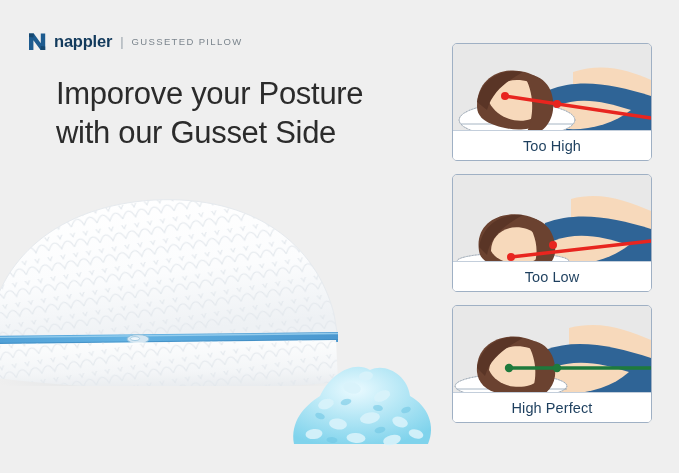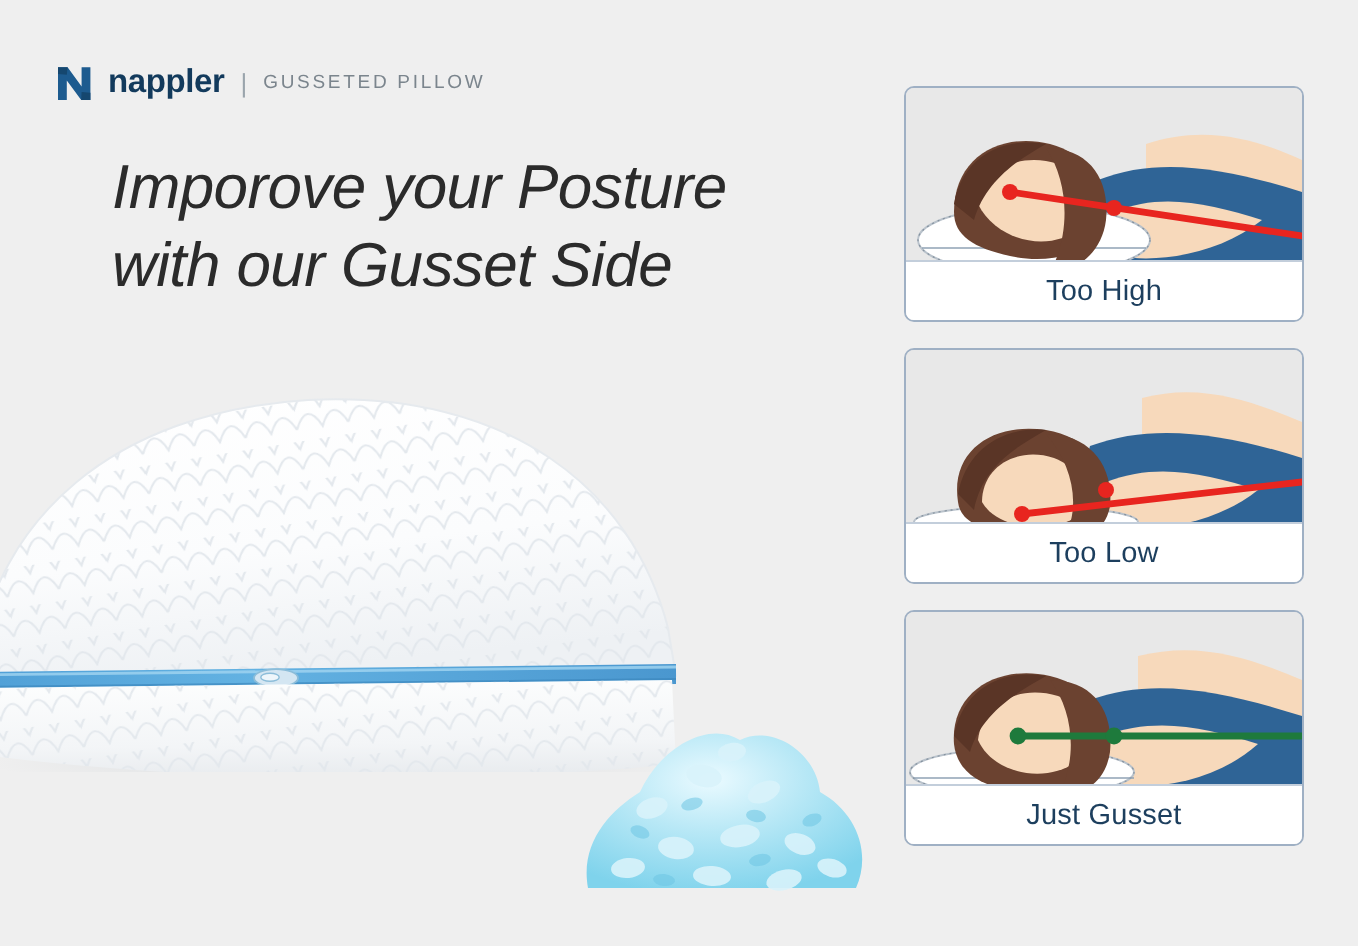--- a/index.html
+++ b/index.html
@@ -17,21 +17,21 @@
   .brand-name{font-size:16.5px;font-weight:bold;color:#123a5c;letter-spacing:-.2px;line-height:1;}
   .brand-div{color:#9aa4ac;font-size:13px;line-height:1;margin:0 1px;}
   .brand-tag{font-size:9.5px;color:#7b858d;letter-spacing:1.35px;line-height:1;}
 
   
   .headline{
     position:absolute;left:56px;top:74px;width:380px;
     font-size:31px;line-height:39px;color:#2b2b2b;
     font-weight:normal;letter-spacing:-.3px;
   }
-  .headline span{display:block;font-style:italic;}
+  .headline span{display:block;}
 
   
   .product{position:absolute;left:-14px;top:186px;width:448px;height:200px;}
   .foam{position:absolute;left:286px;top:352px;width:150px;height:98px;}
 
   
   .panels{position:absolute;left:452px;top:43px;width:198px;}
   .panel{
     position:relative;width:198px;height:116px;margin-bottom:13px;
     border:1px solid #9fb0c4;border-radius:5px;
@@ -229,17 +229,17 @@
         <path d="M36 64 C38 46 56 36 76 42 C92 48 94 64 86 74 C72 86 44 82 36 64 Z" fill="#f7d9bb"></path>
         <path d="M72 34 C94 34 104 50 102 70 C100 84 90 92 76 92 C86 74 84 50 72 34 Z" fill="#6b4230"></path>
         <path d="M24 62 C28 40 46 28 70 32 C56 40 38 50 32 70 Z" fill="#5a3526"></path>
 
         <g>
           <line x1="56" y1="62" x2="198" y2="62" stroke="#1e7a3c" stroke-width="3.4" stroke-linecap="round"></line>
           <circle cx="56" cy="62" r="4.2" fill="#1e7a3c"></circle>
           <circle cx="104" cy="62" r="4.2" fill="#1e7a3c"></circle>
         </g>
       </svg>
-      <div class="caption">Just Gusset</div>
+      <div class="caption">High Perfect</div>
     </div>
 
   </div>
 </div>
 
 </body></html>

